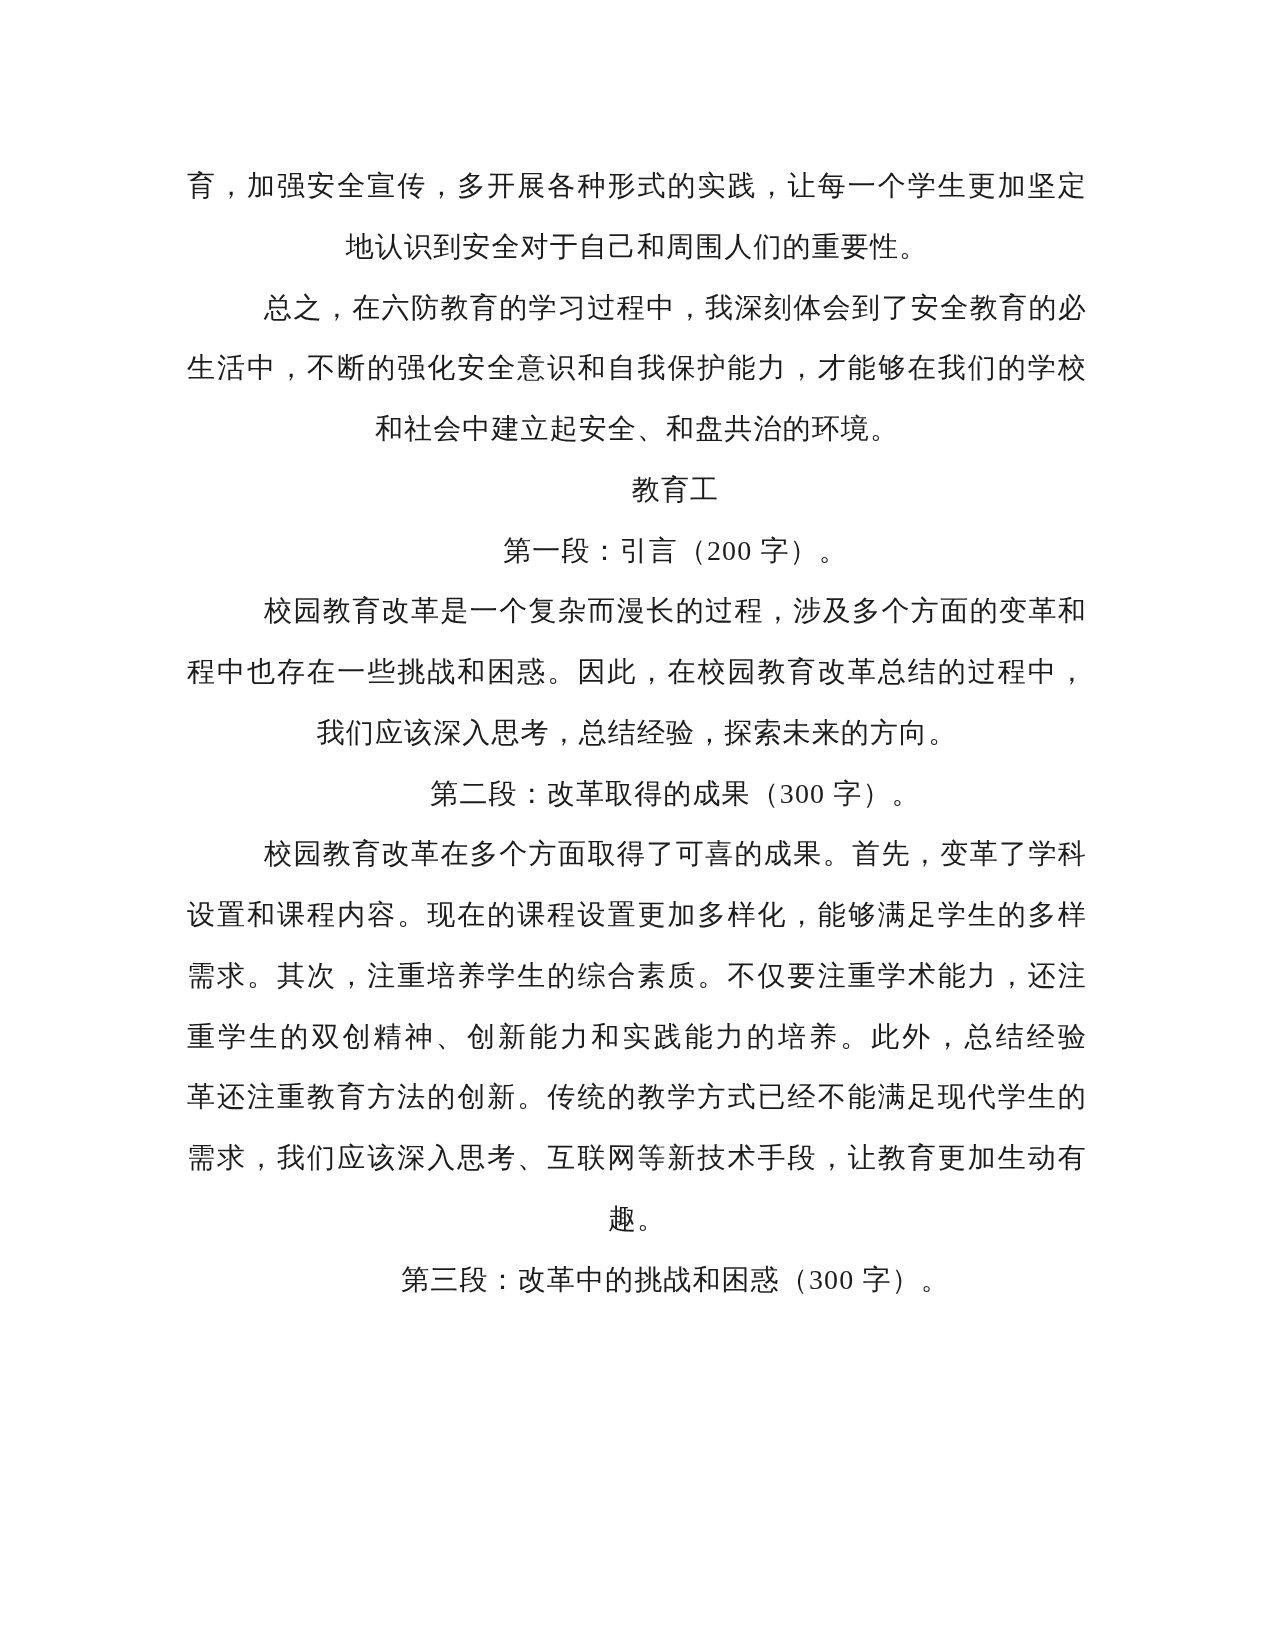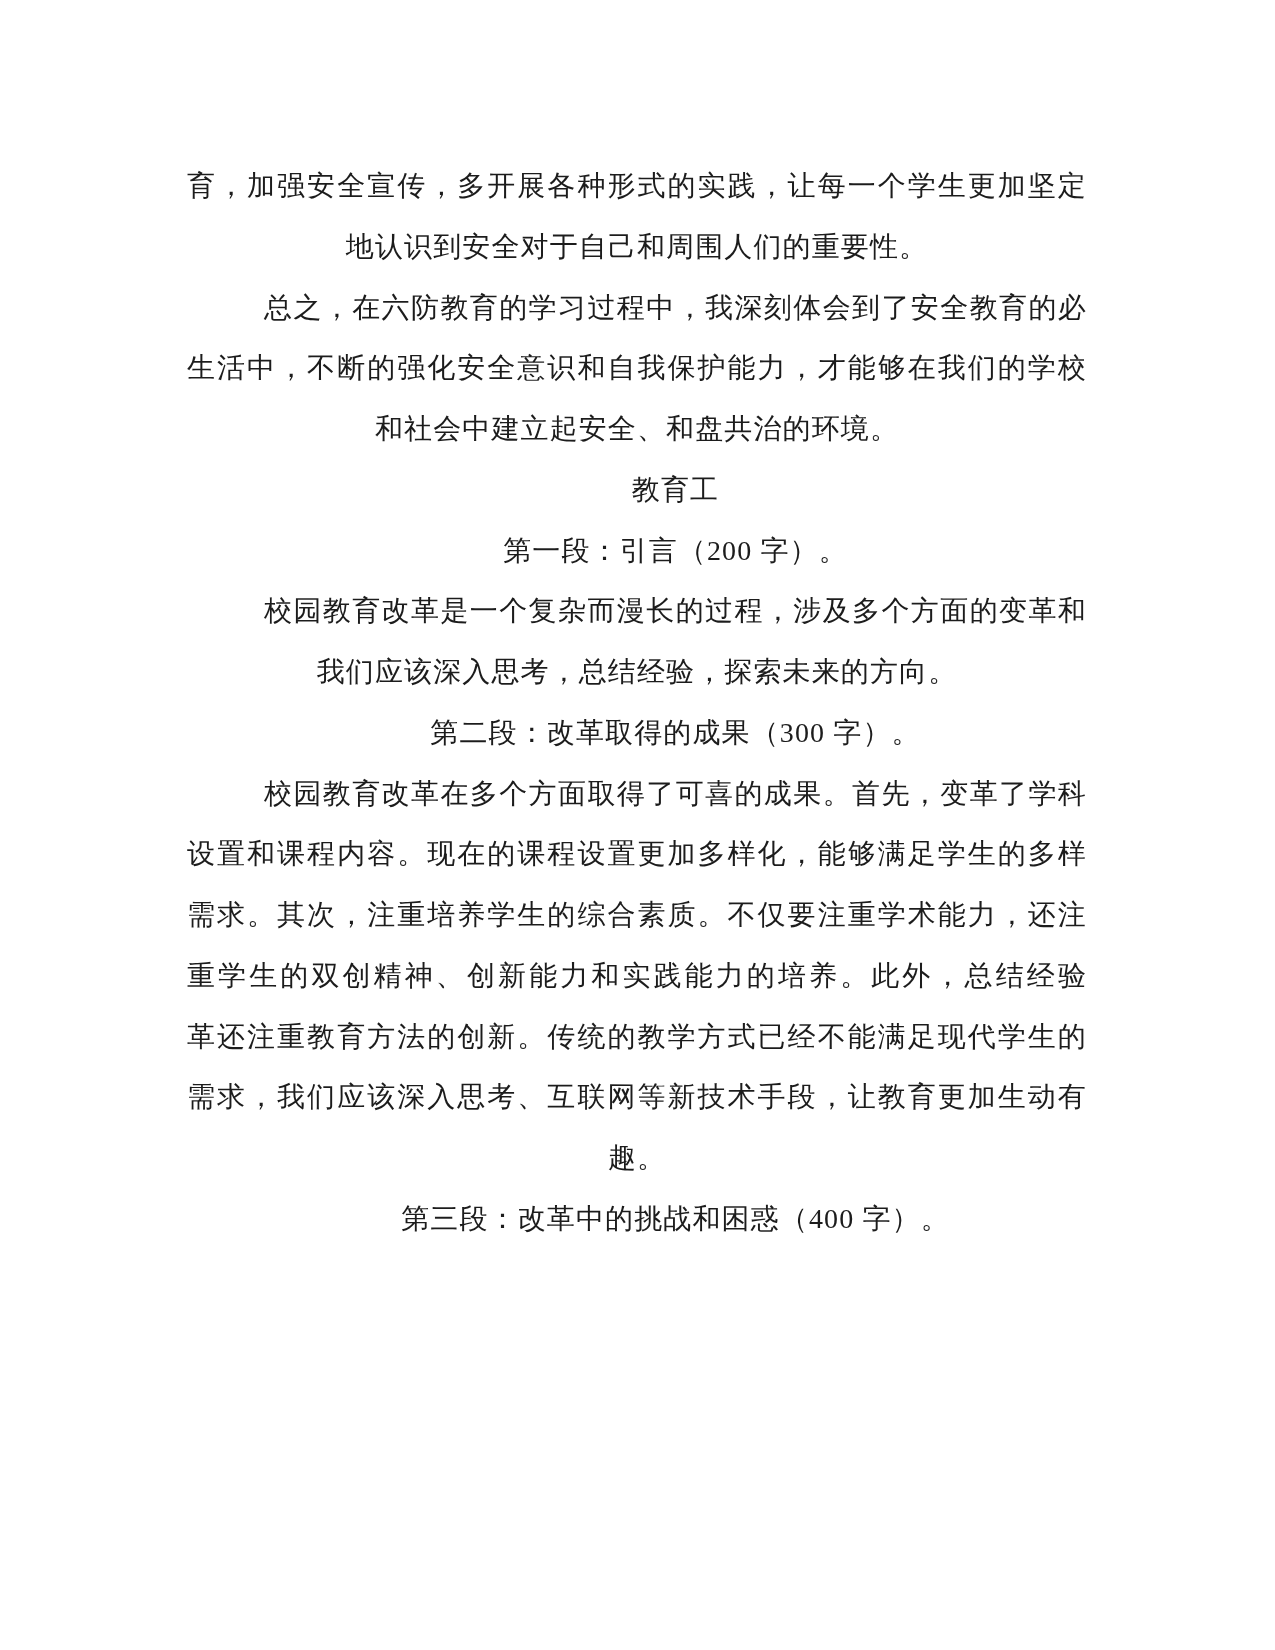--- a/index.html
+++ b/index.html
@@ -64,31 +64,32 @@
         <div class="line">和社会中建立起安全、和盘共治的环境。</div>
       </div>
       <div class="paragraph">
         <div class="line indent">教育工</div>
       </div>
       <div class="paragraph">
         <div class="line indent">第一段：引言（200 字）。</div>
       </div>
       <div class="paragraph">
         <div class="line indent fill">校园教育改革是一个复杂而漫长的过程，涉及多个方面的变革和</div>
+        <div class="line fill">程中也存在一些挑战和困惑。因此，在校园教育改革总结的过程中，</div>
         <div class="line">我们应该深入思考，总结经验，探索未来的方向。</div>
       </div>
       <div class="paragraph">
         <div class="line indent">第二段：改革取得的成果（300 字）。</div>
       </div>
       <div class="paragraph">
         <div class="line indent fill">校园教育改革在多个方面取得了可喜的成果。首先，变革了学科</div>
         <div class="line fill">设置和课程内容。现在的课程设置更加多样化，能够满足学生的多样</div>
         <div class="line fill">需求。其次，注重培养学生的综合素质。不仅要注重学术能力，还注</div>
         <div class="line fill">重学生的双创精神、创新能力和实践能力的培养。此外，总结经验</div>
         <div class="line fill">革还注重教育方法的创新。传统的教学方式已经不能满足现代学生的</div>
         <div class="line fill">需求，我们应该深入思考、互联网等新技术手段，让教育更加生动有</div>
         <div class="line">趣。</div>
       </div>
       <div class="paragraph">
-        <div class="line indent">第三段：改革中的挑战和困惑（400 字）。</div>
+        <div class="line indent">第三段：改革中的挑战和困惑（300 字）。</div>
       </div>
     </div>
 </div>
 
 </body></html>

